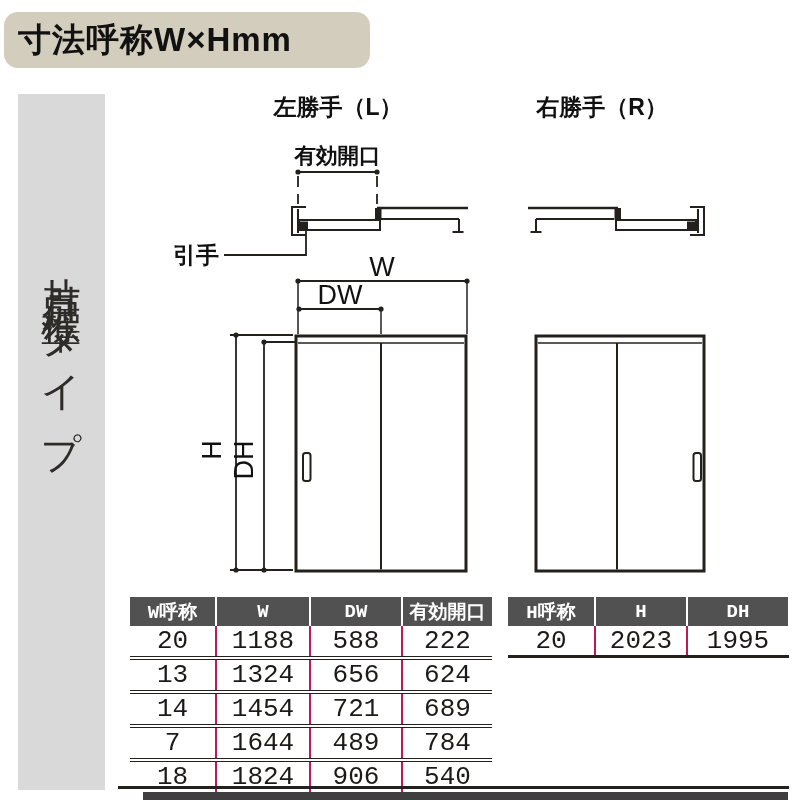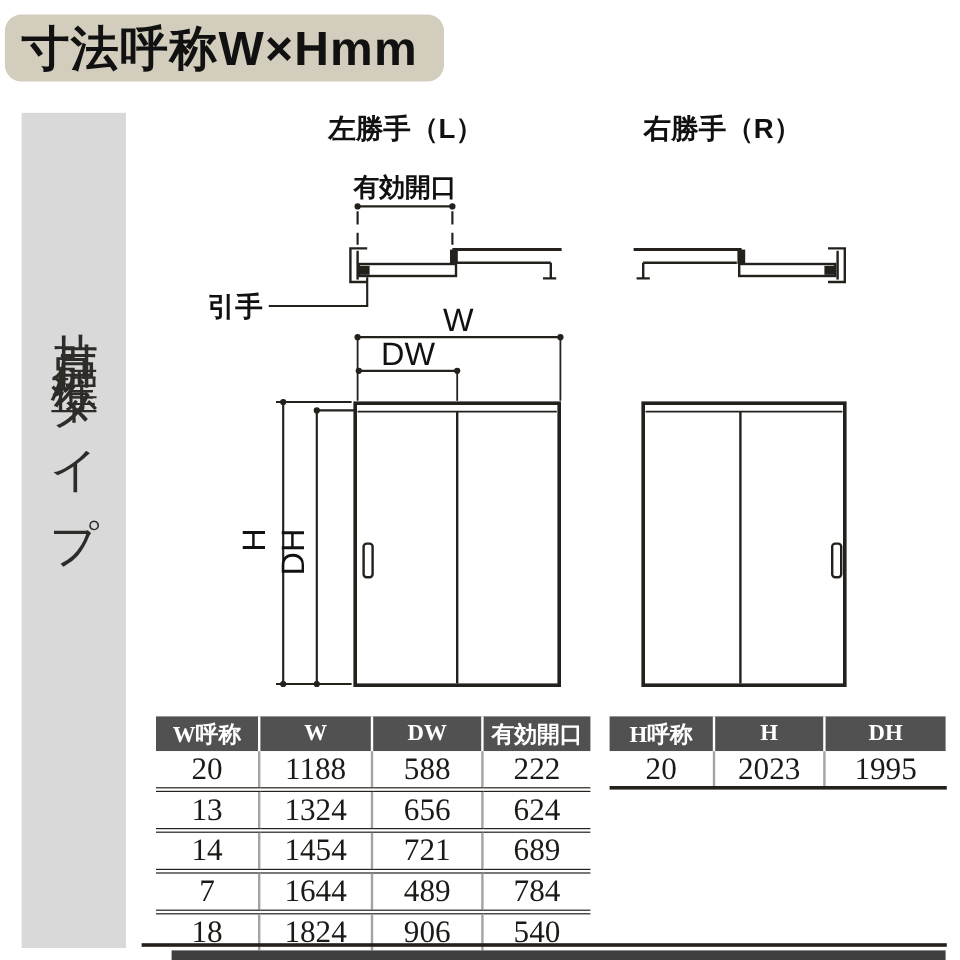--- a/index.html
+++ b/index.html
@@ -7,21 +7,21 @@
     position:relative;width:800px;height:800px;background:#ffffff;overflow:hidden;
     font-family:"Liberation Sans",sans-serif;color:#1c1a17;
   }
   
   .title-bar{
     position:absolute;left:4px;top:12px;width:366px;height:56px;
     background:#d3cdbd;border-radius:14px;
     display:flex;align-items:center;
   }
   .title-bar span{
-    padding-left:14px;font-size:40px;font-weight:700;letter-spacing:1px;color:#111;
+    padding-left:14px;font-size:33px;font-weight:700;letter-spacing:1px;color:#111;
     white-space:nowrap;
   }
   
   .sidebar{
     position:absolute;left:18px;top:94px;width:87px;height:696px;
     background:#d9d9d9;
   }
   .sidebar .v-text{
     position:absolute;top:152px;left:50%;transform:translateX(-50%);
     writing-mode:vertical-rl;text-orientation:upright;
@@ -33,32 +33,32 @@
     position:absolute;top:92px;font-size:23px;font-weight:700;color:#111;white-space:nowrap;
     transform:translateX(-50%);
   }
   .hdr-left{left:338px;}
   .hdr-right{left:602px;}
   .diagram{position:absolute;left:0;top:0;}
   .dim-text{font-family:"Liberation Sans",sans-serif;}
   
   table.spec{
     position:absolute;border-collapse:collapse;table-layout:fixed;
-    font-family:Liberation Serif, serif;
+    font-family:Liberation Mono, monospace;
   }
   table.spec th{
     background:#515151;color:#ffffff;font-size:19px;font-weight:700;
     height:27px;padding:1px 0;text-align:center;
   }
   table.spec th + th{border-left:2.5px solid #ffffff;}
   table.spec td{
     font-size:26px;color:#1c1a17;height:29px;padding:0;text-align:center;
     background:#ffffff;
   }
-  table.spec td + td{border-left:2px solid #a3a3a3;margin-top:46px;}
+  table.spec td + td{border-left:2px solid #be185d;margin-top:46px;}
   table.spec tbody tr + tr td{border-top:4px double #24201c;}
   .w-table{left:130px;top:597px;width:362px;}
   .h-table{left:508px;top:597px;width:280px;}
   .rule{position:absolute;background:#24201c;}
   .rule-w{left:118px;top:786px;width:671px;height:3px;}
   .rule-h{left:508px;top:655px;width:281px;height:2.5px;}
   .bottom-crop-bar{position:absolute;left:143px;top:792px;width:645px;height:8px;background:#3f3f3f;}
 </style>
 </head>
 <body>

